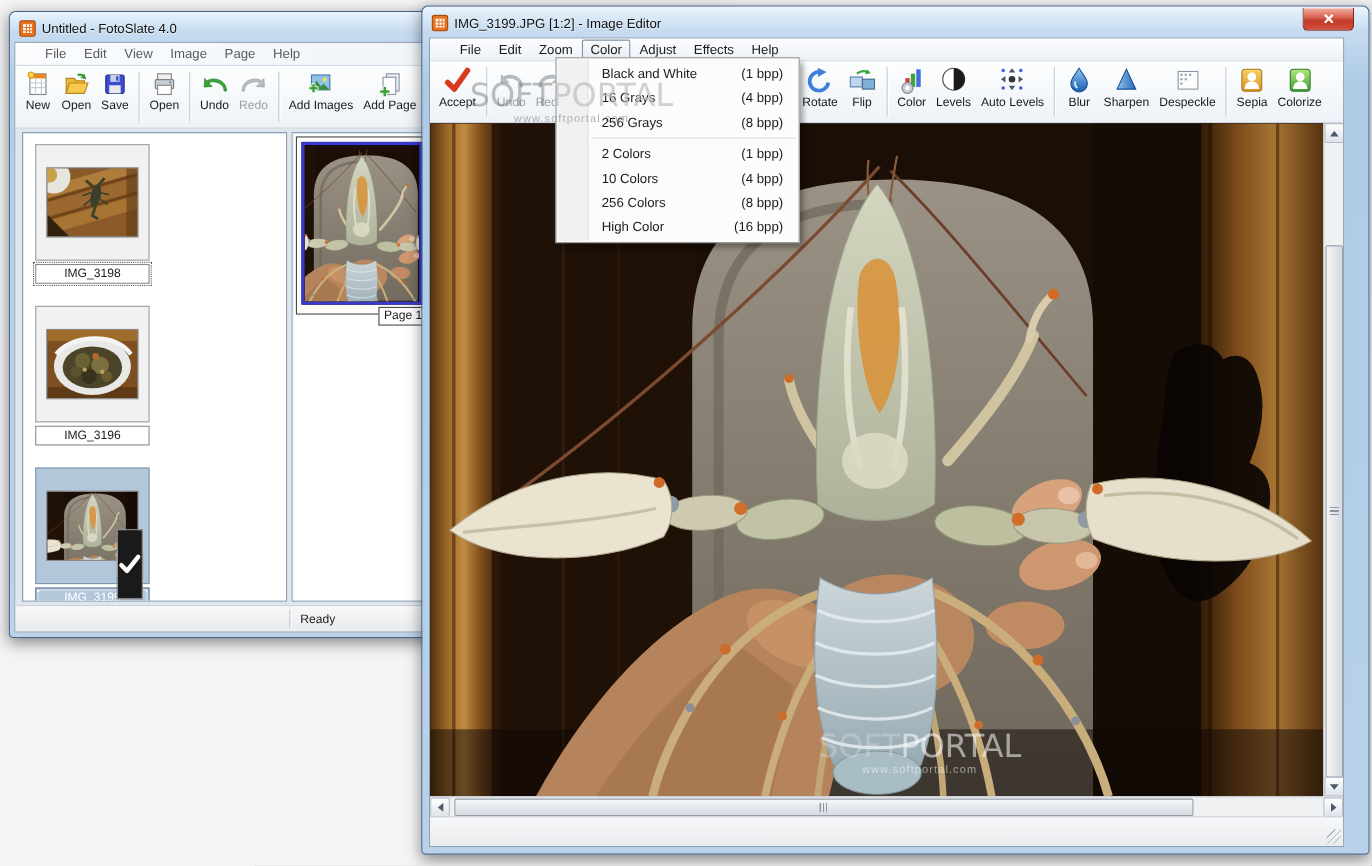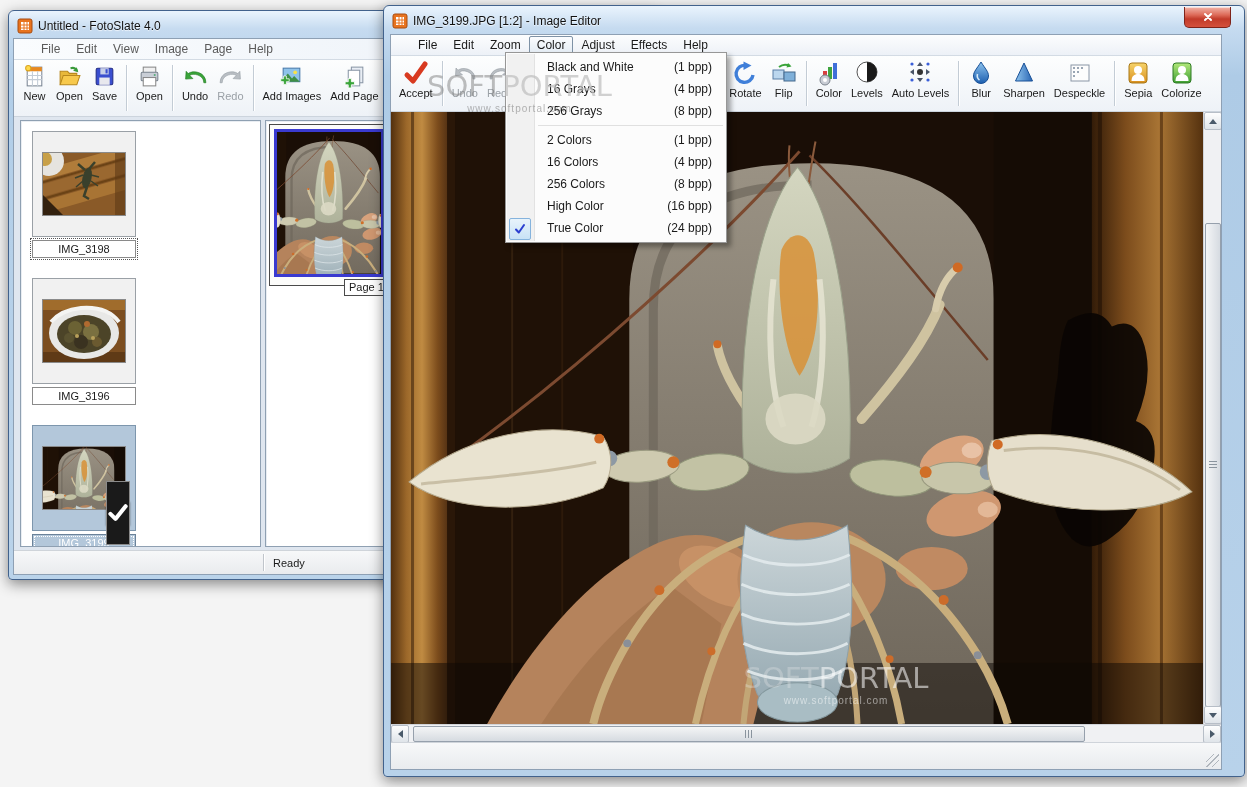--- a/index.html
+++ b/index.html
@@ -660,39 +660,30 @@
     <div class="dd-item">
       <span>256 Grays</span>
       <span class="bpp">(8 bpp)</span>
     </div>
     <div class="dd-sep"></div>
     <div class="dd-item">
       <span>2 Colors</span>
       <span class="bpp">(1 bpp)</span>
     </div>
     <div class="dd-item">
-      <span>16 Colors</span>
+      <span>10 Colors</span>
       <span class="bpp">(4 bpp)</span>
     </div>
     <div class="dd-item">
       <span>256 Colors</span>
       <span class="bpp">(8 bpp)</span>
     </div>
     <div class="dd-item">
       <span>High Color</span>
       <span class="bpp">(16 bpp)</span>
-    </div>
-    <div class="dd-item">
-      <span class="dd-check">
-        <svg width="12" height="12" viewBox="0 0 12 12">
-            <path d="M2 6.5 L4.8 9.5 L10 2" stroke="#2b3fd0" stroke-width="2" fill="none" stroke-linecap="round" stroke-linejoin="round"></path>
-          </svg>
-      </span>
-      <span>True Color</span>
-      <span class="bpp">(24 bpp)</span>
     </div>
   </div>
 
   <div class="watermark wm-top">
     <div class="wm-title"><span class="wm-soft">SOFT</span><span class="wm-portal">PORTAL</span></div>
     <div class="wm-url">www.softportal.com</div>
   </div>
   <div class="watermark wm-bottom">
     <div class="wm-title"><span class="wm-soft">SOFT</span><span class="wm-portal">PORTAL</span></div>
     <div class="wm-url">www.softportal.com</div>

